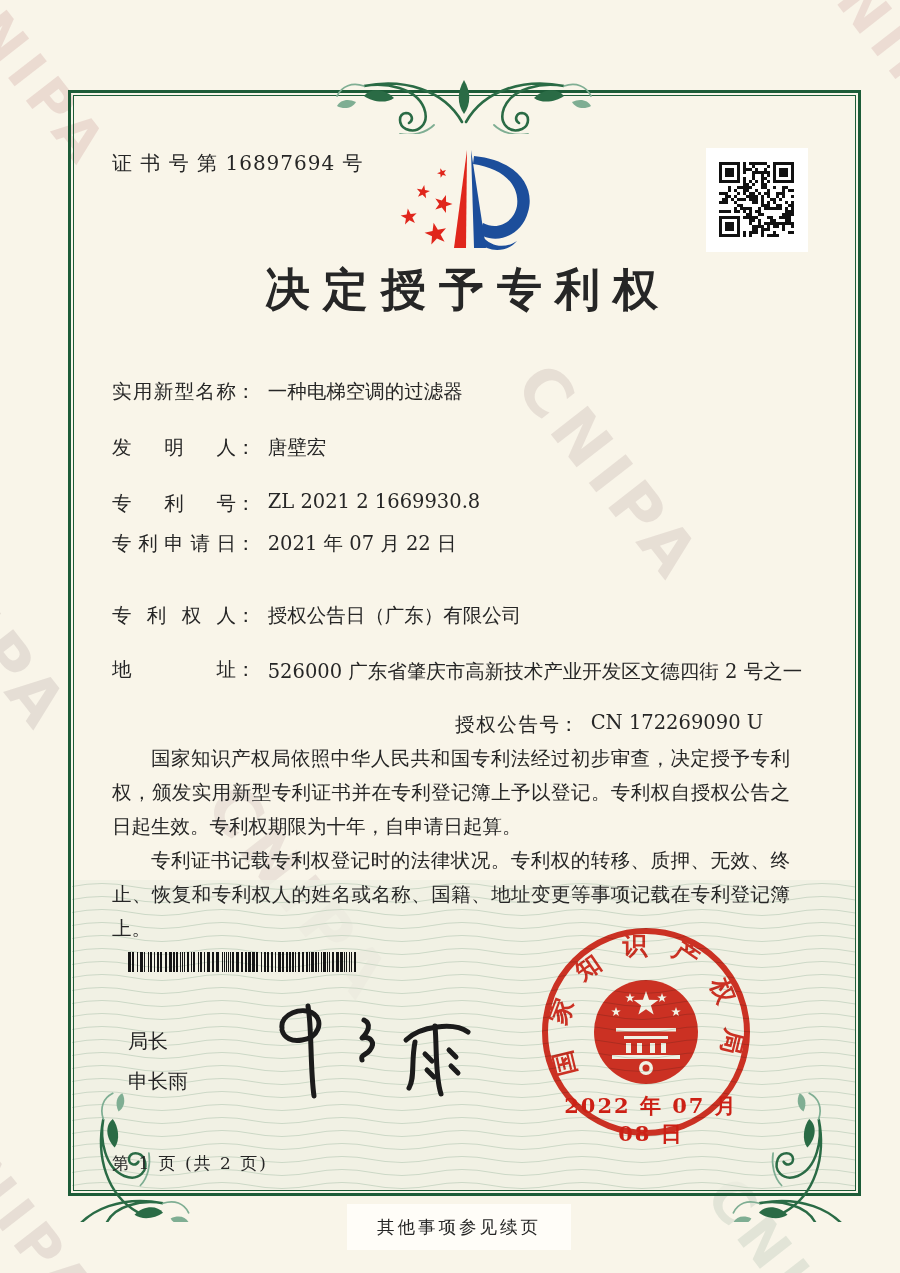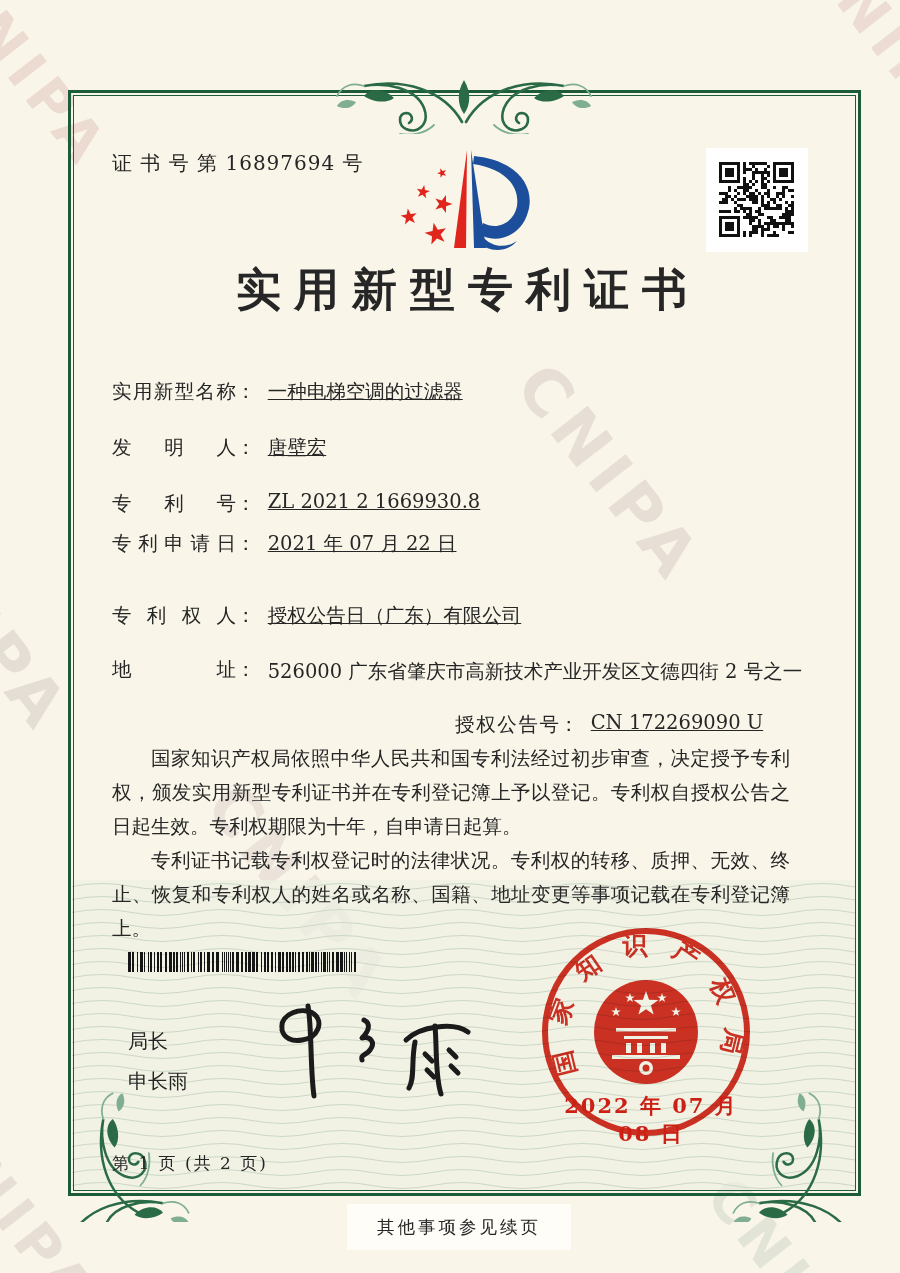--- a/index.html
+++ b/index.html
@@ -36,21 +36,21 @@
   .qr-patch{position:absolute;left:706px;top:148px;width:102px;height:104px;background:#fff;z-index:4;}
   .qr{position:absolute;left:13px;top:14px;}
   .title{position:absolute;left:68px;top:260px;width:787px;text-align:center;
     font-size:45px;font-weight:bold;letter-spacing:13px;text-indent:13px;z-index:4;}
   
   .fields{position:absolute;left:112px;top:378px;width:690px;font-size:19.5px;z-index:4;}
   .frow{position:absolute;left:0;white-space:nowrap;}
   .flabel{display:inline-block;width:124px;text-align:justify;text-align-last:justify;vertical-align:top;}
   .flabel5{display:inline-block;width:104px;text-align:justify;text-align-last:justify;vertical-align:top;}
   .fcolon{display:inline-block;vertical-align:top;}
-  .fvalue{display:inline-block;vertical-align:top;margin-left:6px;text-decoration:underline;}
+  .fvalue{display:inline-block;vertical-align:top;margin-left:6px;}
   .fvalue-wrap{display:inline-block;vertical-align:top;margin-left:6px;width:548px;white-space:normal;line-height:32px;}
   .r0{top:0;} .r1{top:56px;} .r2{top:112px;} .r3{top:152px;} .r4{top:224px;} .r5{top:278px;} .r6{top:333px;}
   .grant2{position:absolute;left:343px;top:0;white-space:nowrap;}
   
   .paras{position:absolute;left:112px;top:742px;width:678px;font-size:19.5px;line-height:34px;
     text-align:justify;z-index:4;}
   .paras p{margin:0;text-indent:2em;}
   
   .barcode{position:absolute;left:128px;top:952px;width:228px;height:20px;display:flex;z-index:4;}
   .barcode div{height:100%;}
@@ -452,21 +452,21 @@
         <rect x="24" y="72" width="3" height="3" fill="#111"></rect>
         <rect x="30" y="72" width="3" height="3" fill="#111"></rect>
         <rect x="42" y="72" width="3" height="3" fill="#111"></rect>
         <rect x="48" y="72" width="3" height="3" fill="#111"></rect>
         <rect x="51" y="72" width="3" height="3" fill="#111"></rect>
         <rect x="54" y="72" width="3" height="3" fill="#111"></rect>
         <rect x="57" y="72" width="3" height="3" fill="#111"></rect>
       </svg>
   </div>
 
-  <div class="title">实用新型专利证书</div>
+  <div class="title">决定授予专利权</div>
 
   <div class="fields">
     <div class="frow r0">
       <span class="flabel">实用新型名称</span><span class="fcolon">：</span>
       <span class="fvalue">一种电梯空调的过滤器</span>
     </div>
     <div class="frow r1">
       <span class="flabel">发明人</span><span class="fcolon">：</span>
       <span class="fvalue">唐壁宏</span>
     </div>

